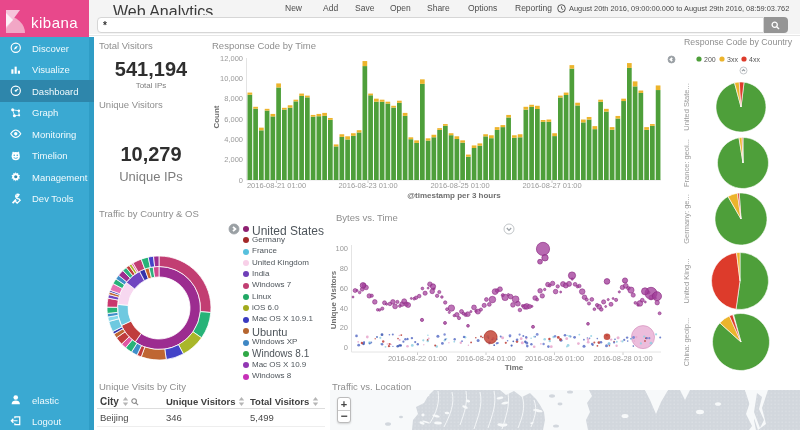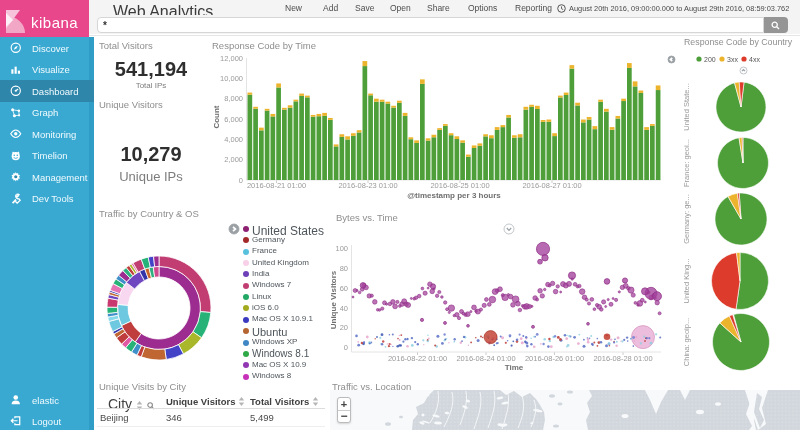--- a/index.html
+++ b/index.html
@@ -748,21 +748,21 @@
     <circle cx="551.3" cy="346.7" r="1.4" fill="#e7a6cd" fill-opacity="0.85"></circle>
     <circle cx="566.9" cy="346.6" r="0.9" fill="#8fd0e3" fill-opacity="0.85"></circle>
     <circle cx="448.9" cy="342.7" r="0.7" fill="#e7a6cd" fill-opacity="0.85"></circle>
     <circle cx="398.0" cy="338.6" r="0.8" fill="#b8352e" fill-opacity="0.85"></circle>
     <circle cx="548.4" cy="346.6" r="1.3" fill="#5b6fc5" fill-opacity="0.85"></circle>
     <circle cx="490.6" cy="337.1" r="6.5" fill="#c0392b" fill-opacity="0.8" stroke="#a83226" stroke-width="0.7"></circle>
     <circle cx="607" cy="336.7" r="3.3" fill="#c0392b" fill-opacity="0.85"></circle>
   </svg>
 
 <div class="abs ptitle" style="left:99px;top:381px">Unique Visits by City</div>
-<div class="abs" style="left:108px;top:396px;font-size:14px;font-weight:normal;color:#3f3f3f">City <svg width="7" height="9" viewBox="0 0 7 9" style="vertical-align:-1px">
+<div class="abs" style="left:100px;top:396px;font-size:10px;font-weight:bold;color:#3f3f3f">City <svg width="7" height="9" viewBox="0 0 7 9" style="vertical-align:-1px">
       <path d="M3.5,0 L6.2,3.6 L0.8,3.6 Z" fill="#b5b5b5"></path>
       <path d="M3.5,9 L6.2,5.4 L0.8,5.4 Z" fill="#b5b5b5"></path>
     </svg> <svg width="8" height="8" viewBox="0 0 9 9" style="vertical-align:-1px">
       <circle cx="3.5" cy="3.5" r="2.6" fill="none" stroke="#888" stroke-width="1.2"></circle>
       <line x1="5.5" y1="5.5" x2="8" y2="8" stroke="#888" stroke-width="1.2"></line>
     </svg></div>
 <div class="abs" style="left:166px;top:396px;font-size:9.5px;font-weight:bold;color:#3f3f3f">Unique Visitors <svg width="7" height="9" viewBox="0 0 7 9" style="vertical-align:-1px">
       <path d="M3.5,0 L6.2,3.6 L0.8,3.6 Z" fill="#b5b5b5"></path>
       <path d="M3.5,9 L6.2,5.4 L0.8,5.4 Z" fill="#b5b5b5"></path>
     </svg></div>

